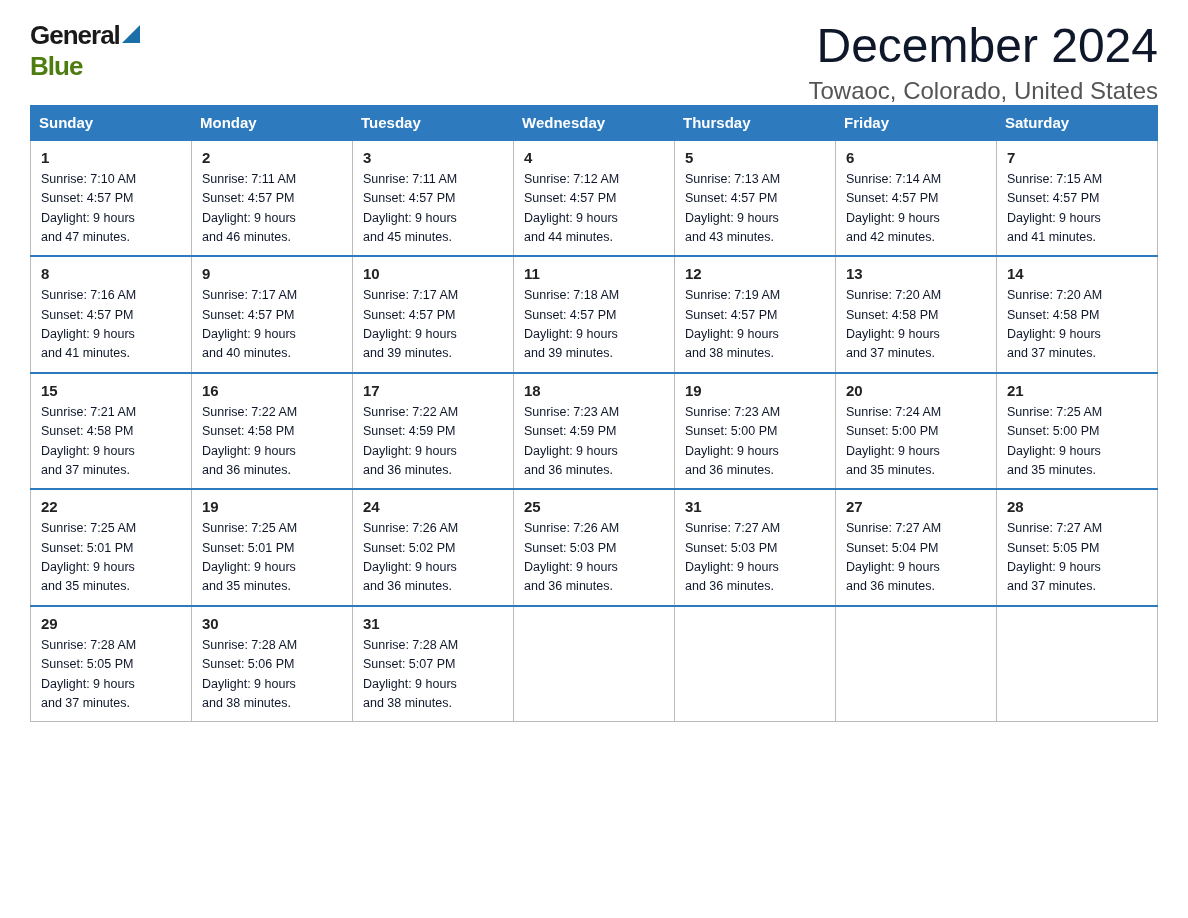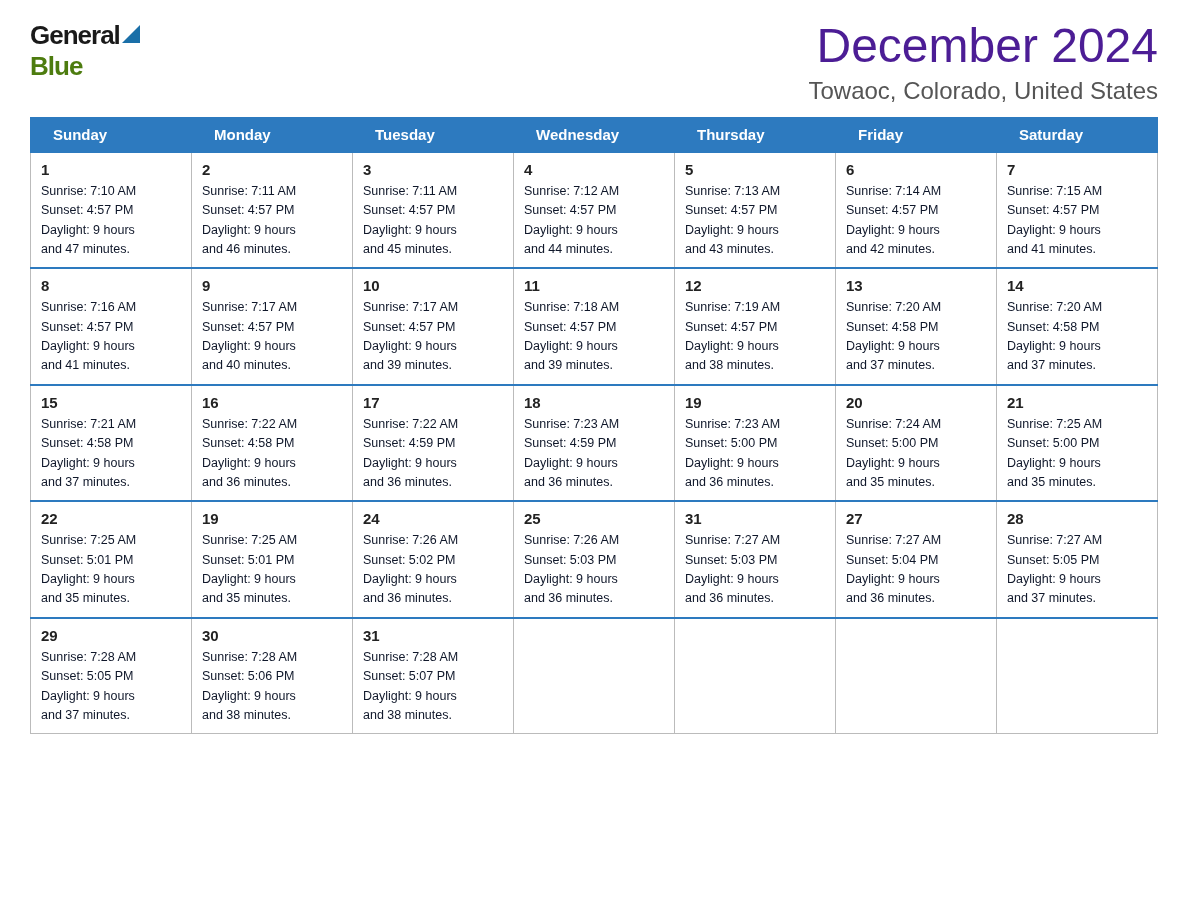--- a/index.html
+++ b/index.html
@@ -7,52 +7,52 @@
       font-family: Arial, sans-serif;
       background: #fff;
       padding: 20px 30px;
       width: 1188px;
       min-height: 918px;
     }
     .header-section {
       display: flex;
       justify-content: space-between;
       align-items: flex-start;
-      margin-bottom: 12px;
+      margin-bottom: 0;
     }
     .logo-area {
       display: flex;
       flex-direction: column;
       align-items: flex-start;
     }
     .title-area {
       text-align: right;
     }
     .month-title {
       font-size: 48px;
       font-weight: 300;
-      color: #4c1d95;
+      color: #0f172a;
       line-height: 1.1;
     }
     .location-text {
       font-size: 24px;
       color: #555;
       margin-top: 4px;
     }
     .calendar-table {
       width: 100%;
       border-collapse: collapse;
       border: 1px solid #999;
     }
     .calendar-table th {
       background-color: #2d7abf;
       color: #fff;
       font-size: 15px;
       font-weight: 600;
-      padding: 8px 22px;
+      padding: 8px 8px;
       text-align: left;
       border: 1px solid #2d7abf;
     }
     .calendar-table td {
       width: calc(100% / 7);
       vertical-align: top;
       padding: 8px 10px;
       border: 1px solid #bbb;
       font-size: 13px;
       color: #222;

